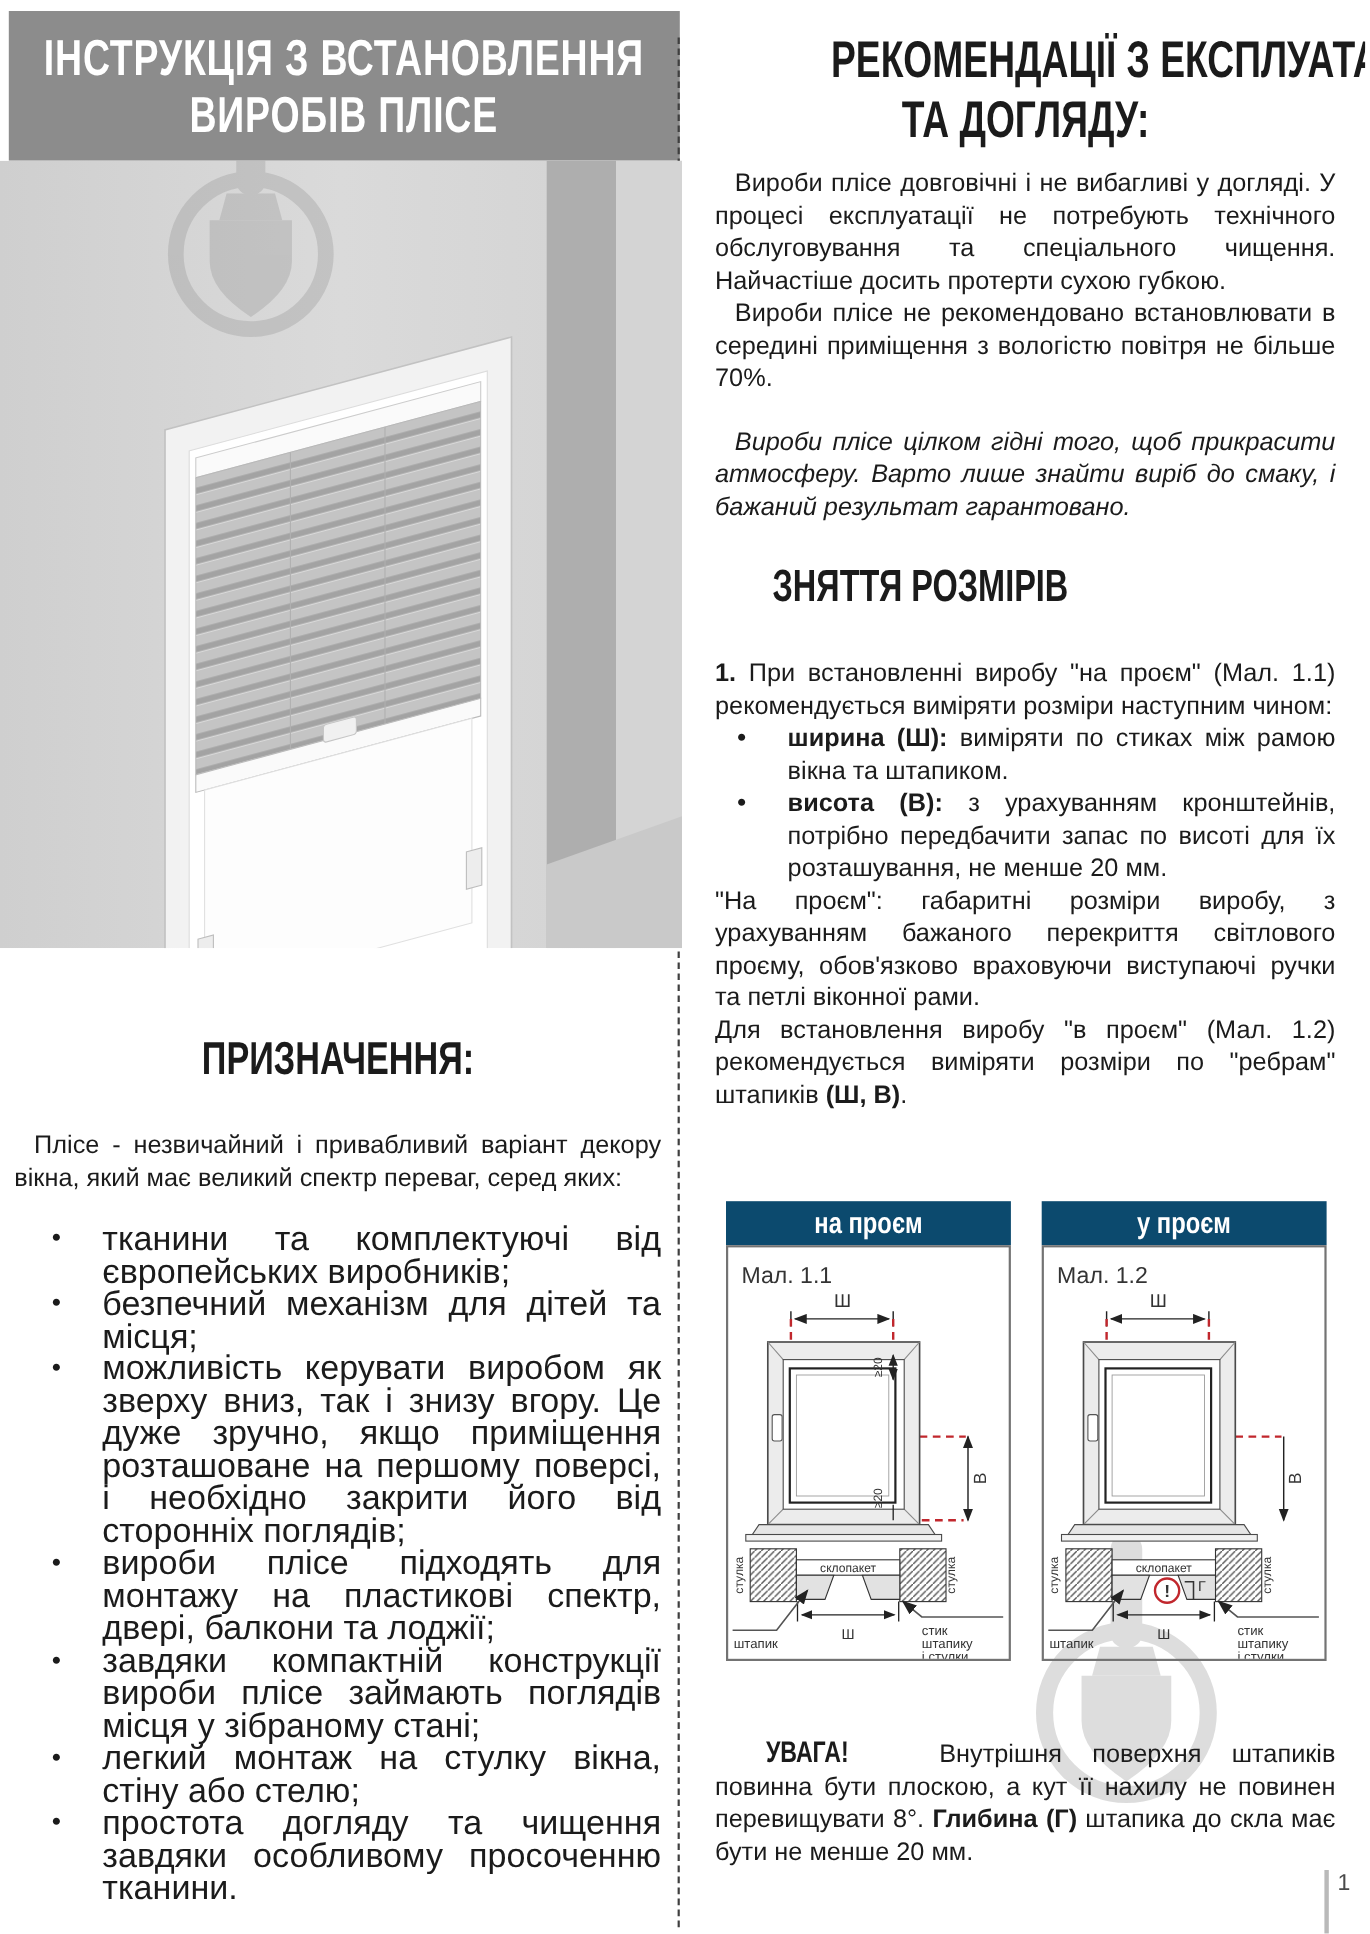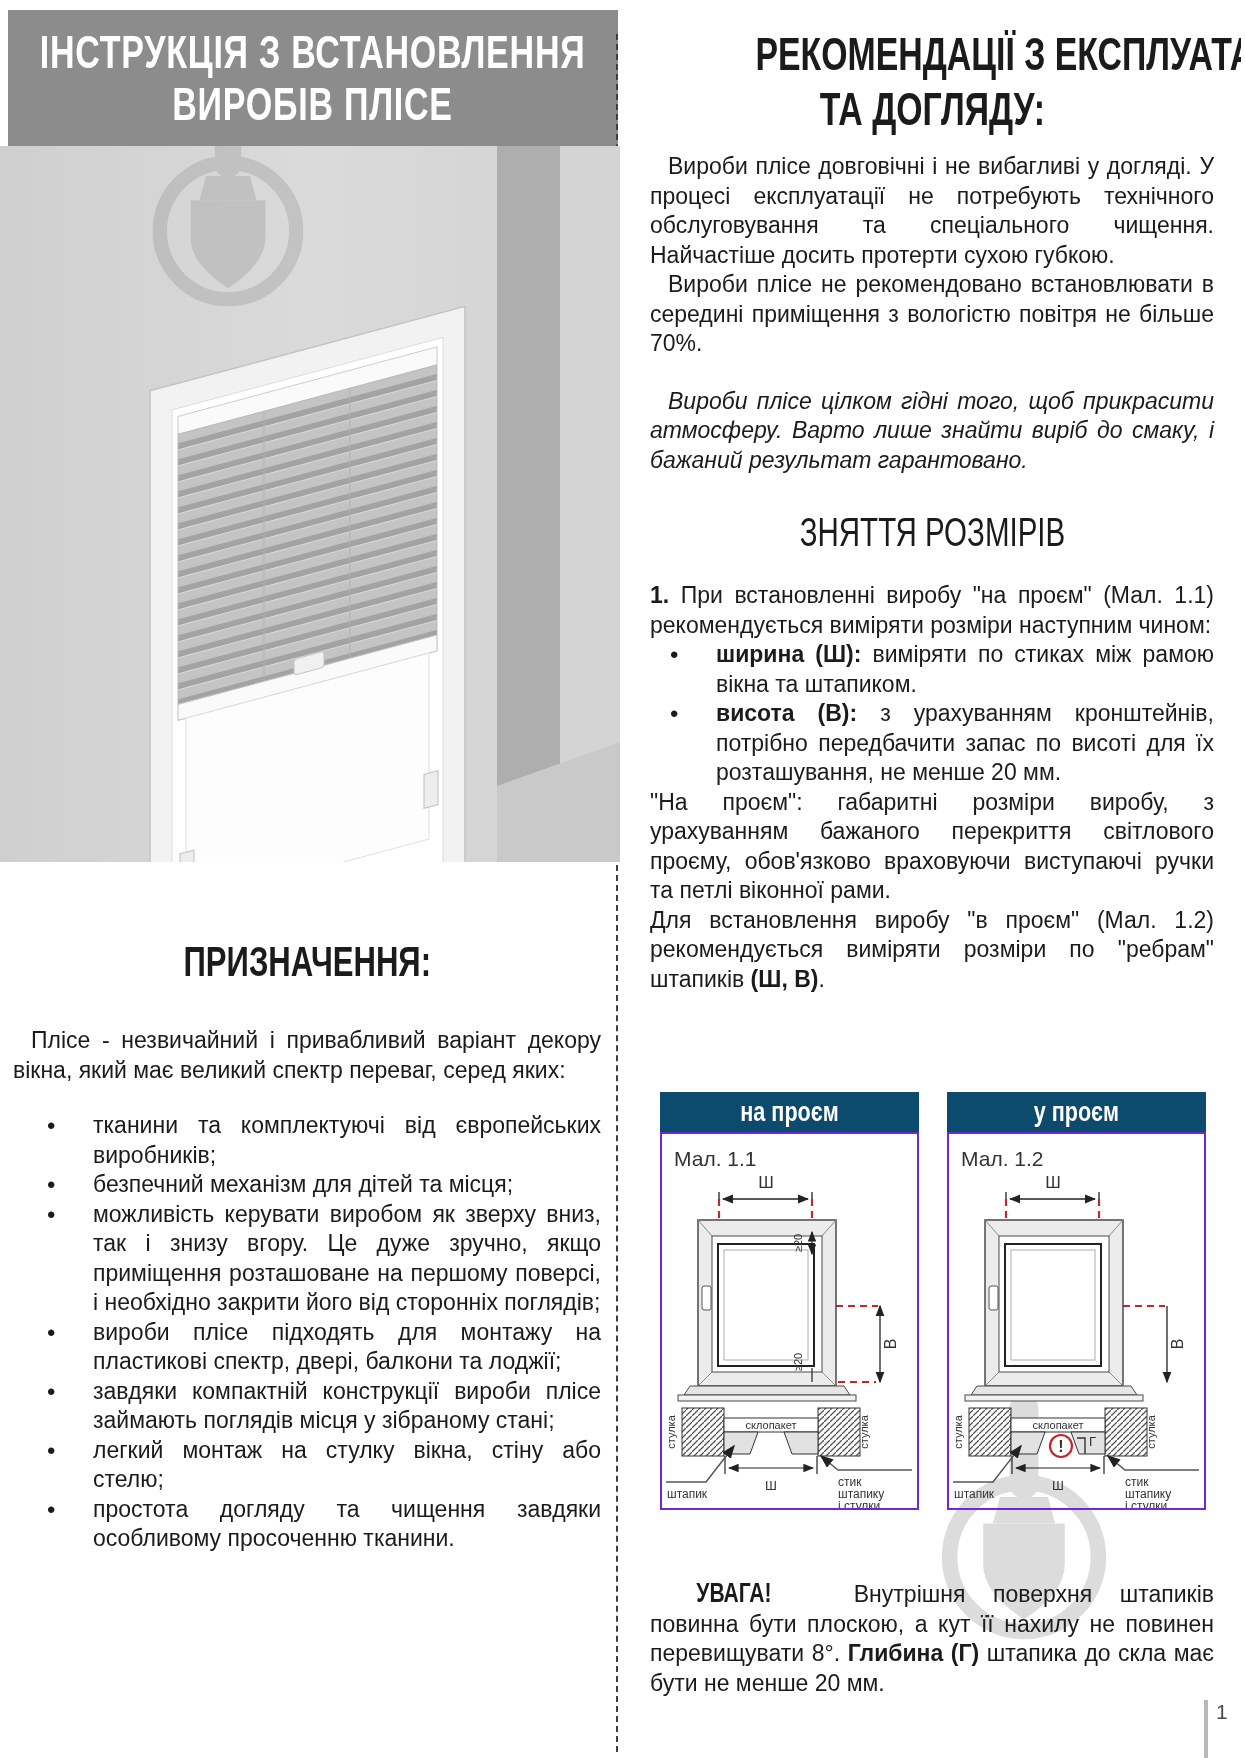--- a/index.html
+++ b/index.html
@@ -13,39 +13,39 @@
         display:flex;flex-direction:column;align-items:center;justify-content:center;z-index:0;}
   .band-line{color:#fff;font-weight:bold;font-size:46px;line-height:52px;white-space:nowrap;
              display:inline-block;transform:scaleX(.74);transform-origin:center;letter-spacing:1px;}
   .illu{position:absolute;left:0;top:146px;width:620px;height:716px;z-index:2;overflow:hidden;}
   .left-text{position:absolute;left:13px;top:938px;width:588px;z-index:2;}
   .h-cond{text-align:center;font-weight:bold;font-size:42px;line-height:48px;}
   .h-cond .cond{display:inline-block;transform:scaleX(.74);transform-origin:center;white-space:nowrap;}
   .par{font-size:23px;line-height:29.5px;text-align:justify;margin:0;}
   .ind{text-indent:18px;}
   .blist{list-style:none;margin:26px 0 0 0;padding:0;}
-  .blist li{position:relative;padding-left:80px;margin:0;font-size:23px;line-height:29.5px;text-align:justify;}
+  .blist li{position:relative;padding-left:80px;margin:0;font-size:31px;line-height:29.5px;text-align:justify;}
   .blist li::before{content:"\2022";position:absolute;left:34px;top:0;font-size:24px;}
   
   .right-text{position:absolute;left:650px;top:26px;width:564px;z-index:2;}
   .rh{text-align:center;font-weight:bold;font-size:47px;line-height:55px;margin-bottom:16px;}
   .rh .cond,.rh2 .cond{display:inline-block;transform:scaleX(.72);transform-origin:center;white-space:nowrap;}
-  .rh2{text-align:center;font-weight:normal;font-size:41px;line-height:46px;margin:34px 0 26px 0;}
+  .rh2{text-align:left;font-weight:bold;font-size:41px;line-height:46px;margin:34px 0 42px 0;}
   .it{font-style:italic;}
   .rlist{list-style:none;margin:0;padding:0;}
   .rlist li{position:relative;padding-left:66px;font-size:23px;line-height:29.5px;text-align:justify;}
   .rlist li::before{content:"\2022";position:absolute;left:20px;top:0;font-size:24px;}
   .mt22{margin-top:22px;}
   
   .panels{position:absolute;left:660px;top:1092px;width:546px;display:flex;justify-content:space-between;z-index:2;}
   .panel{width:259px;}
   .panel-head{height:40px;background:#0c4a6e;display:flex;align-items:center;justify-content:center;}
   .panel-head span{color:#fff;font-weight:bold;font-size:27px;display:inline-block;
                    transform:scaleX(.8);transform-origin:center;white-space:nowrap;}
-  .panel-box{border:2px solid #6d28d9;background:transparent;}
+  .panel-box{border:2px solid #737373;background:transparent;}
   .panel-box svg{display:block;}
   
   .attn{position:absolute;left:650px;top:1579px;width:564px;z-index:3;}
   .attn-lead{font-weight:bold;font-size:27px;display:inline-block;transform:scaleX(.78);
              transform-origin:left center;white-space:nowrap;}
   
   .wm-bottom{position:absolute;left:900px;top:1395px;width:260px;height:300px;z-index:1;}
   .foot-bar{position:absolute;left:1204px;top:1700px;width:4px;height:58px;background:#b9b9b9;z-index:2;}
   .foot-num{position:absolute;left:1216px;top:1700px;font-size:21px;color:#4a4a4a;z-index:2;}
   

